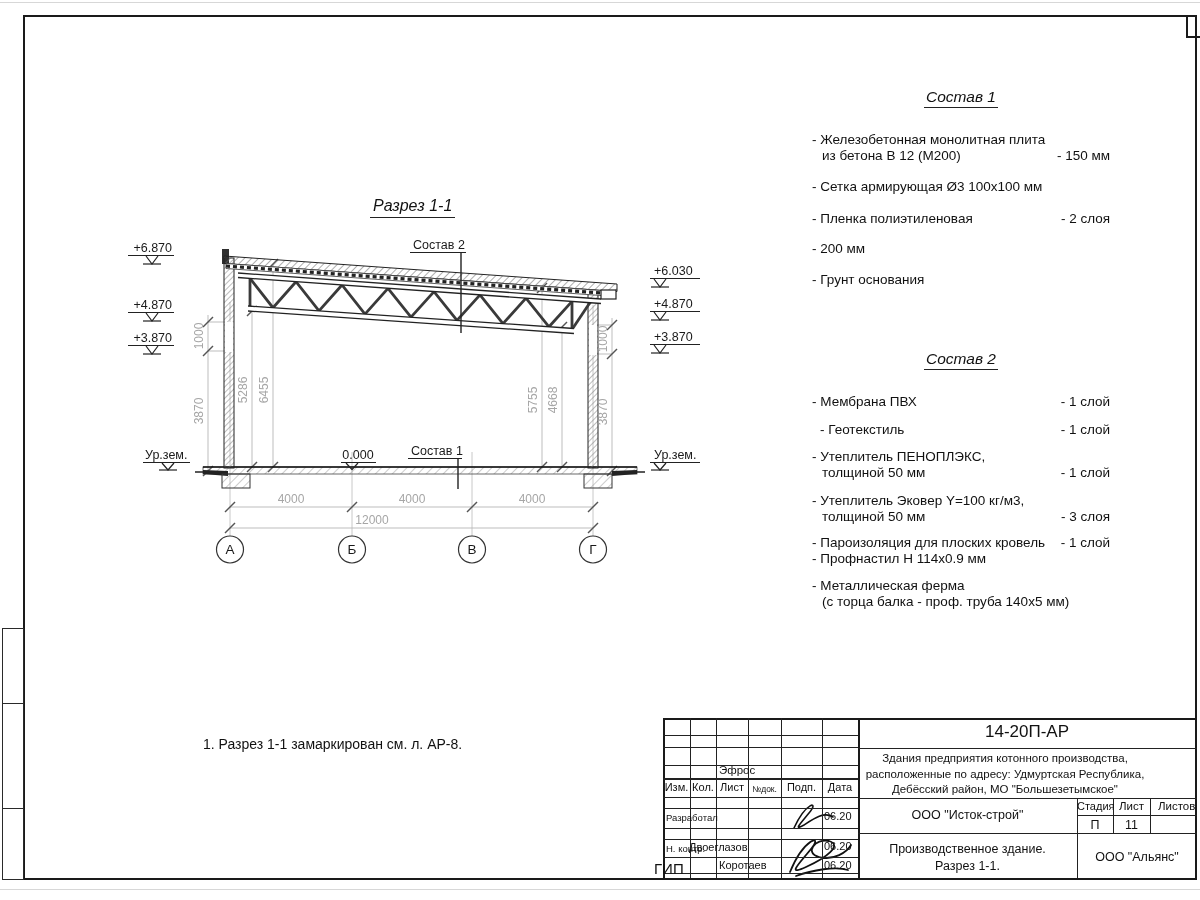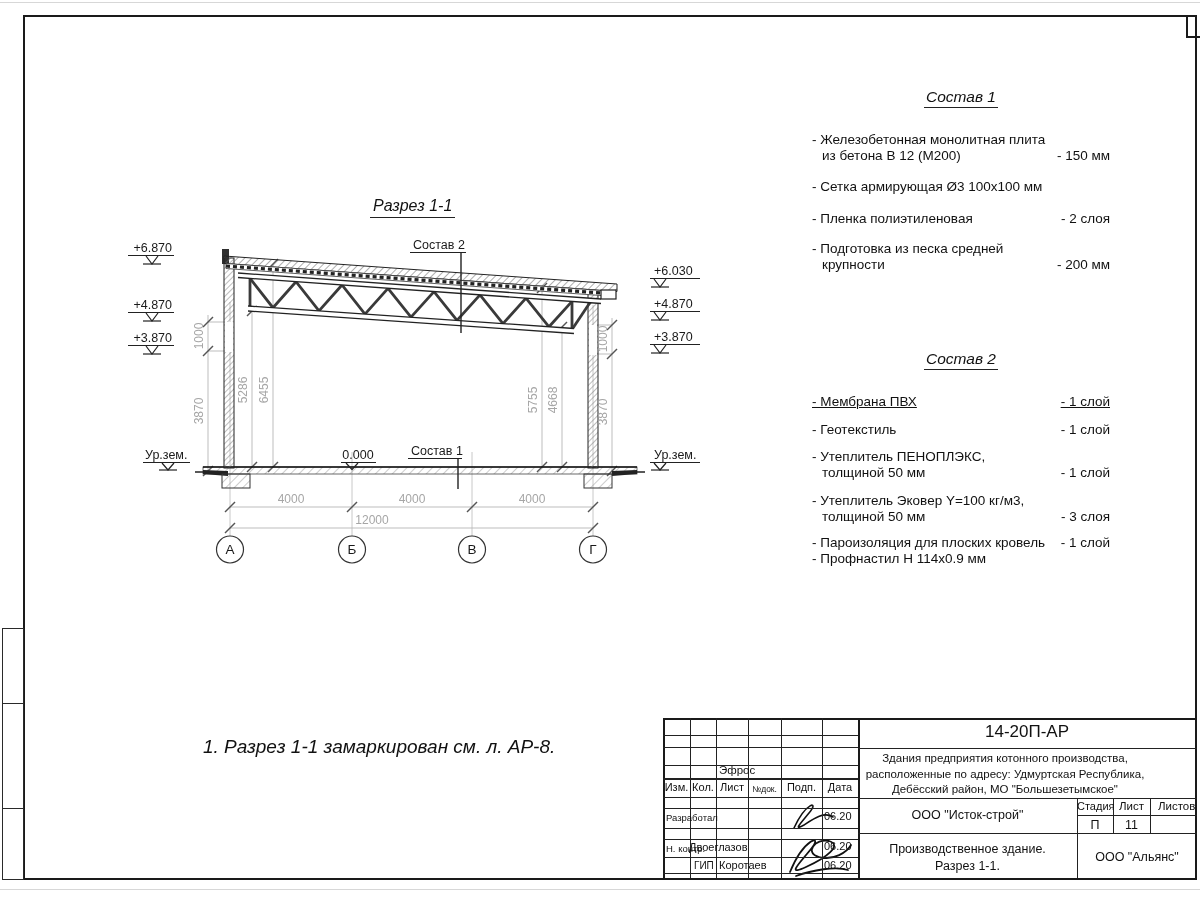--- a/index.html
+++ b/index.html
@@ -16,21 +16,21 @@
   .s-title{display:block;text-align:center;margin-bottom:0;}
   .s-title span{display:inline-block;font-style:italic;font-size:15.5px;
                 border-bottom:1.3px solid #222;padding:0 2px 1px 2px;}
   .s-items{margin-top:24px;}
   .s-item{display:flex;justify-content:space-between;align-items:flex-end;margin-bottom:13px;}
   .s-name{white-space:pre-line;font-size:13.5px;line-height:15.5px;max-width:252px;
           padding-left:10px;text-indent:-10px;}
   .s-val{white-space:nowrap;font-size:13.5px;line-height:15.5px;flex-shrink:0;}
   .sec-title{position:absolute;font-style:italic;font-size:16px;border-bottom:1.2px solid #222;
              padding:0 3px 2px 3px;}
-  .note{position:absolute;font-size:19px;font-style:italic;}
+  .note{position:absolute;font-size:14px;}
   .mbox{position:absolute;border:1px solid #2a2a2a;background:#fff;}
   svg text{font-family:"Liberation Sans",sans-serif;}
 </style>
 </head>
 <body>
 
 <div id="stage">
 
   <div class="edge" style="left:0;top:2px;width:1200px;height:1px;"></div>
   <div class="edge" style="left:0;top:889px;width:1200px;height:1px;"></div>
@@ -248,54 +248,61 @@
       </div>
       <div class="s-item" style="margin-bottom:16px;">
         <span class="s-name">- Сетка армирующая Ø3 100х100 мм</span>
         <span class="s-val"></span>
       </div>
       <div class="s-item" style="margin-bottom:15px;">
         <span class="s-name">- Пленка полиэтиленовая</span>
         <span class="s-val">- 2 слоя</span>
       </div>
       <div class="s-item" style="margin-bottom:15px;">
-        <span class="s-name">- Подготовка из песка средней
-крупности</span>
         <span class="s-val">- 200 мм</span>
+      </div>
+      <div class="s-item">
+        <span class="s-name">- Грунт основания</span>
+        <span class="s-val"></span>
       </div>
     </div>
   </div>
 
   <div class="s-panel" style="left:812px;top:350px;">
     <div class="s-title"><span>Состав 2</span></div>
     <div class="s-items">
-      <div class="s-item" style="margin-bottom:12px;text-decoration:underline;">
+      <div class="s-item" style="margin-bottom:12px;">
         <span class="s-name">- Мембрана ПВХ</span>
         <span class="s-val">- 1 слой</span>
       </div>
-      <div class="s-item" style="margin-bottom:12px;">
+      <div class="s-item" style="margin-bottom:12px;margin-left:8px;">
         <span class="s-name">- Геотекстиль</span>
         <span class="s-val">- 1 слой</span>
       </div>
       <div class="s-item" style="">
         <span class="s-name">- Утеплитель ПЕНОПЛЭКС,
 толщиной 50 мм</span>
         <span class="s-val">- 1 слой</span>
       </div>
       <div class="s-item" style="margin-bottom:11px;">
         <span class="s-name">- Утеплитель Эковер Y=100 кг/м3,
 толщиной 50 мм</span>
         <span class="s-val">- 3 слоя</span>
       </div>
       <div class="s-item" style="margin-bottom:0;">
         <span class="s-name">- Пароизоляция для плоских кровель</span>
         <span class="s-val">- 1 слой</span>
       </div>
       <div class="s-item" style="margin-bottom:12px;">
         <span class="s-name">- Профнастил Н 114х0.9 мм</span>
+        <span class="s-val"></span>
+      </div>
+      <div class="s-item">
+        <span class="s-name">- Металлическая ферма
+(с торца балка - проф. труба 140х5 мм)</span>
         <span class="s-val"></span>
       </div>
     </div>
   </div>
 
   <div>
 
     <div class="vline" style="left:663px;top:718px;height:160px;width:2px;background:#1a1a1a;"></div>
     <div class="hline" style="left:663px;top:718px;width:534px;height:2px;background:#1a1a1a;"></div>
     <div class="vline" style="left:858px;top:718px;height:160px;width:2px;background:#1a1a1a;"></div>
@@ -346,18 +353,18 @@
     <div class="tb-text center" style="left:748px;top:784px;width:33px;font-size:8.5px;">№док.</div>
     <div class="tb-text center" style="left:781px;top:781px;width:41px;font-size:11px;">Подп.</div>
     <div class="tb-text center" style="left:822px;top:781px;width:36px;font-size:11px;">Дата</div>
 
     <div class="tb-text" style="left:666px;top:812px;font-size:9.5px;">Разработал</div>
     <div class="tb-text" style="left:719px;top:764px;font-size:11.5px;">Эфрос</div>
     <div class="tb-text" style="left:824px;top:810px;font-size:11px;">06.20</div>
     <div class="tb-text" style="left:666px;top:843px;font-size:9.5px;">Н. контр.</div>
     <div class="tb-text" style="left:689px;top:841px;font-size:11px;">Двоеглазов</div>
     <div class="tb-text" style="left:824px;top:840px;font-size:11px;">06.20</div>
-    <div class="tb-text" style="left:694px;top:860px;font-size:10px;">ГИП</div>
+    <div class="tb-text" style="left:654px;top:860px;font-size:15px;">ГИП</div>
     <div class="tb-text" style="left:719px;top:859px;font-size:11px;">Коротаев</div>
     <div class="tb-text" style="left:824px;top:859px;font-size:11px;">06.20</div>
   </div>
 
 </div>
 
 </body></html>

